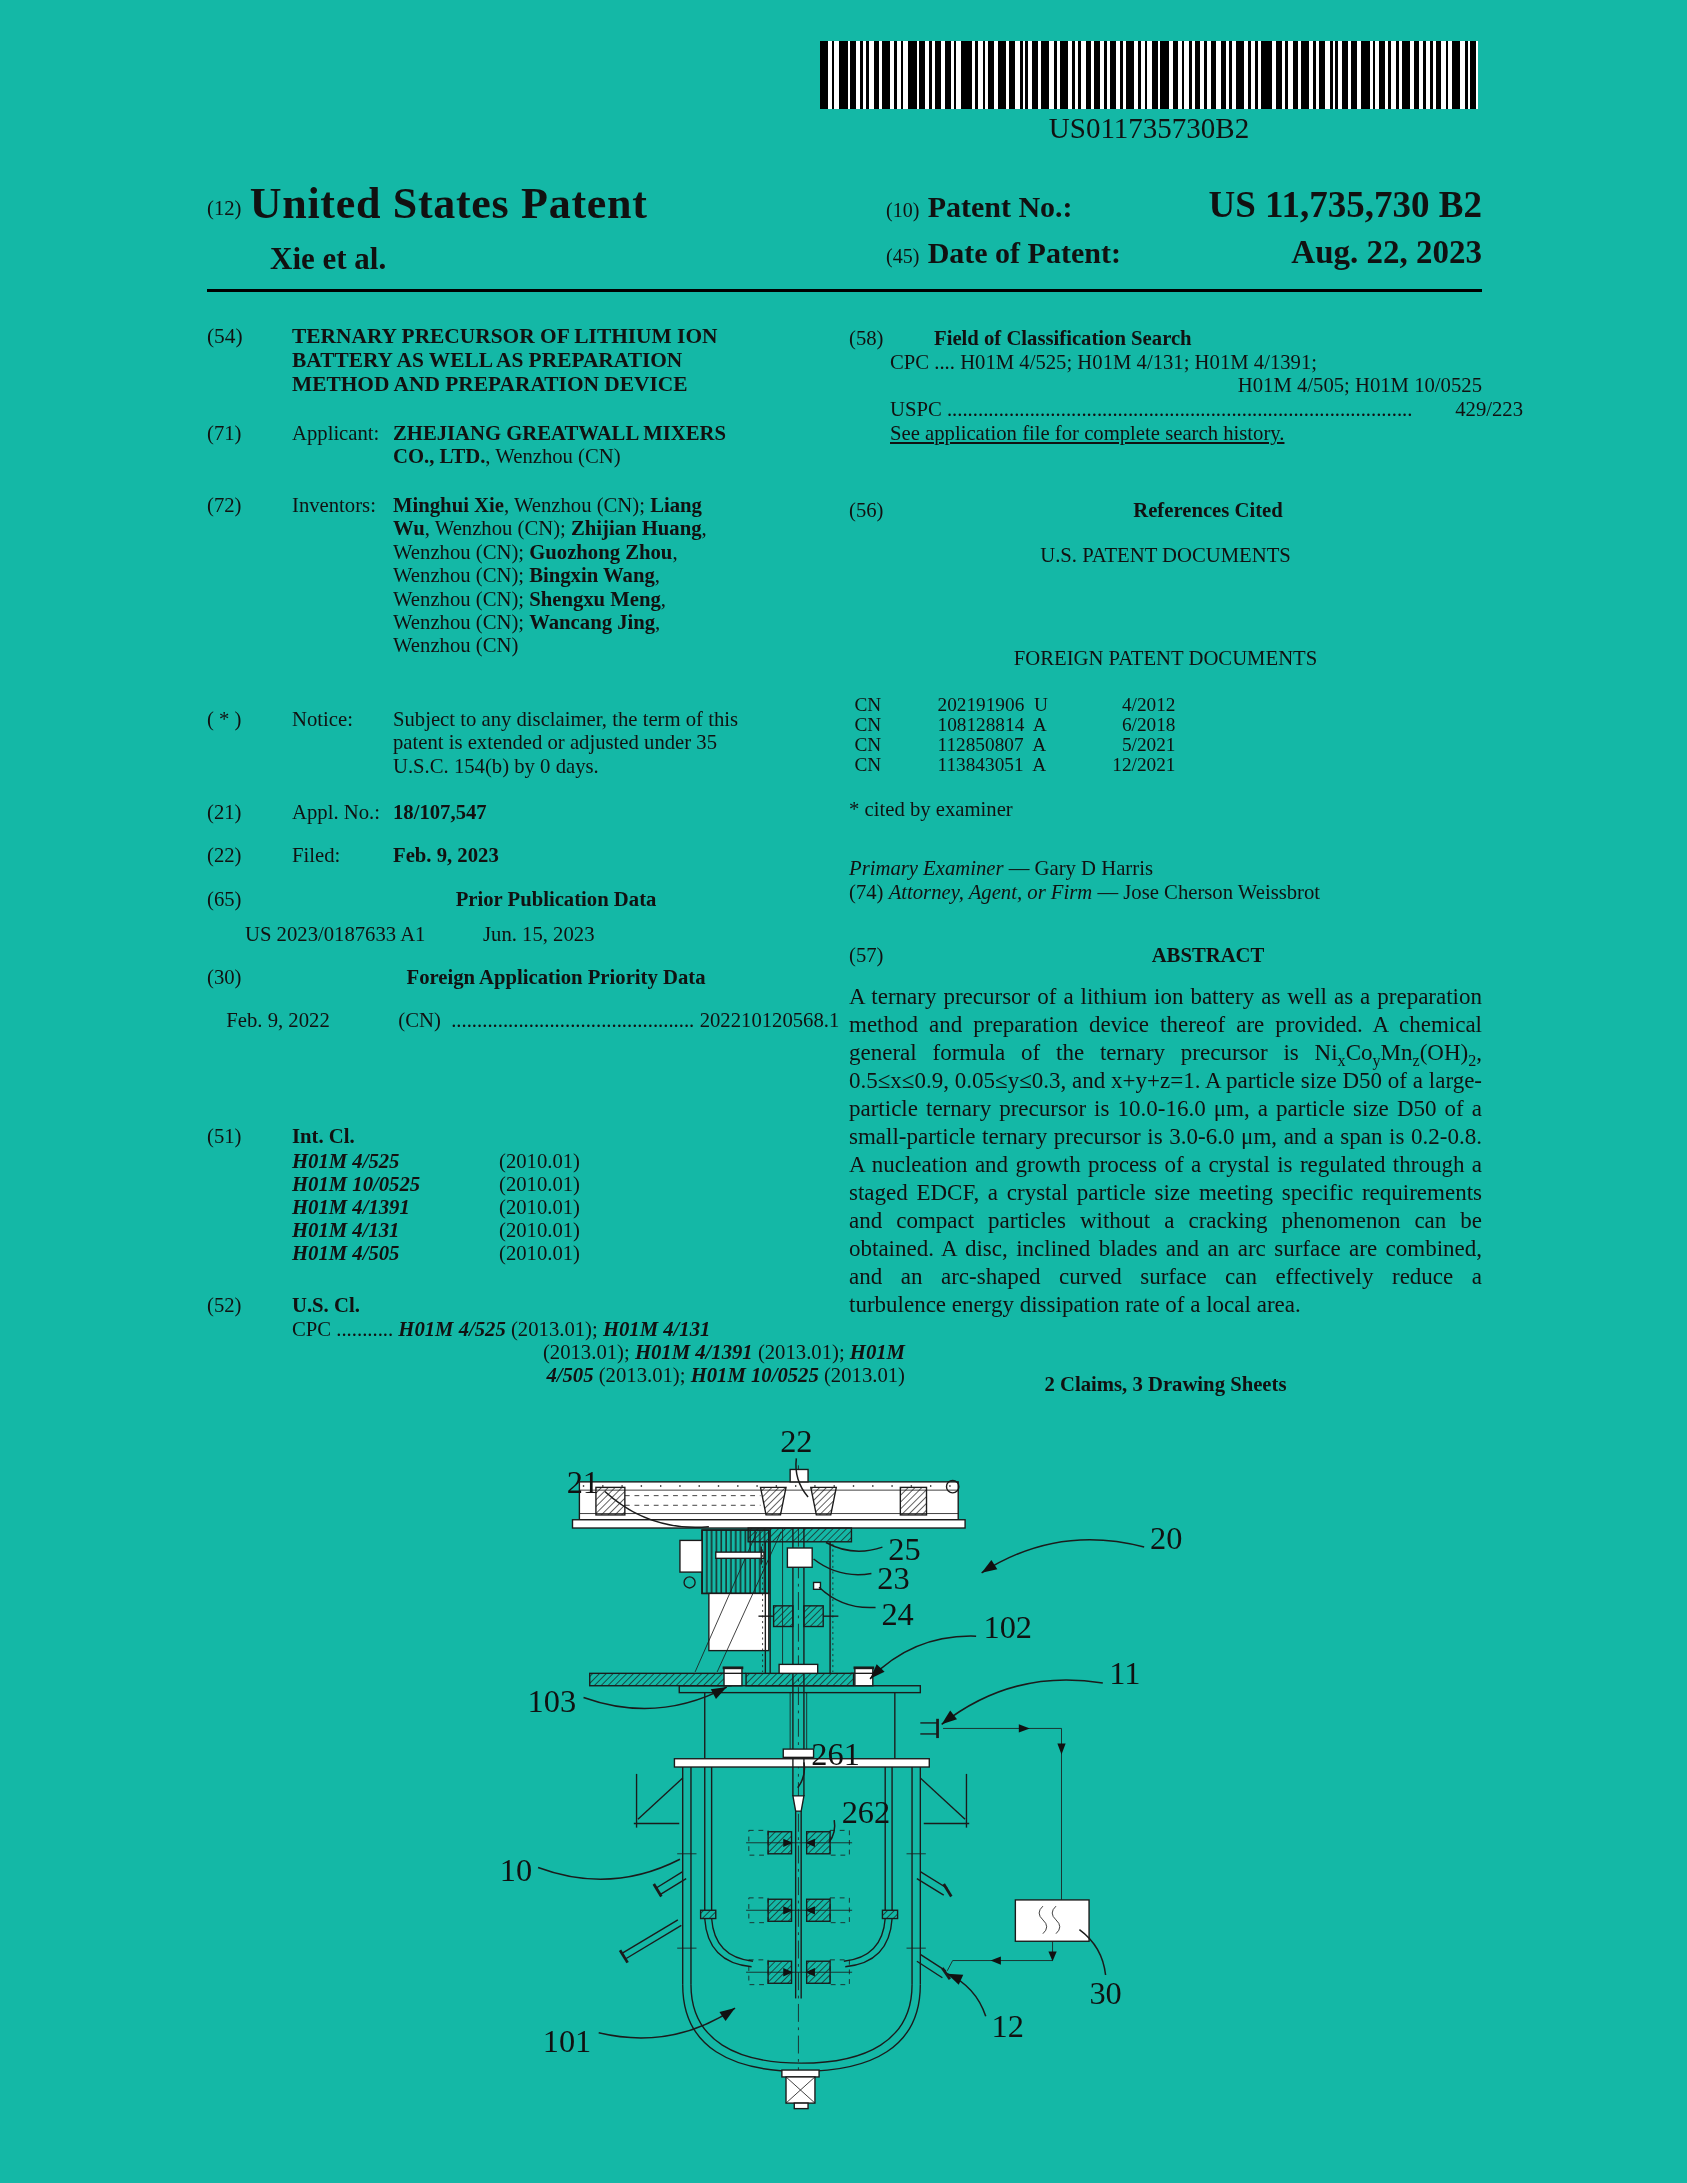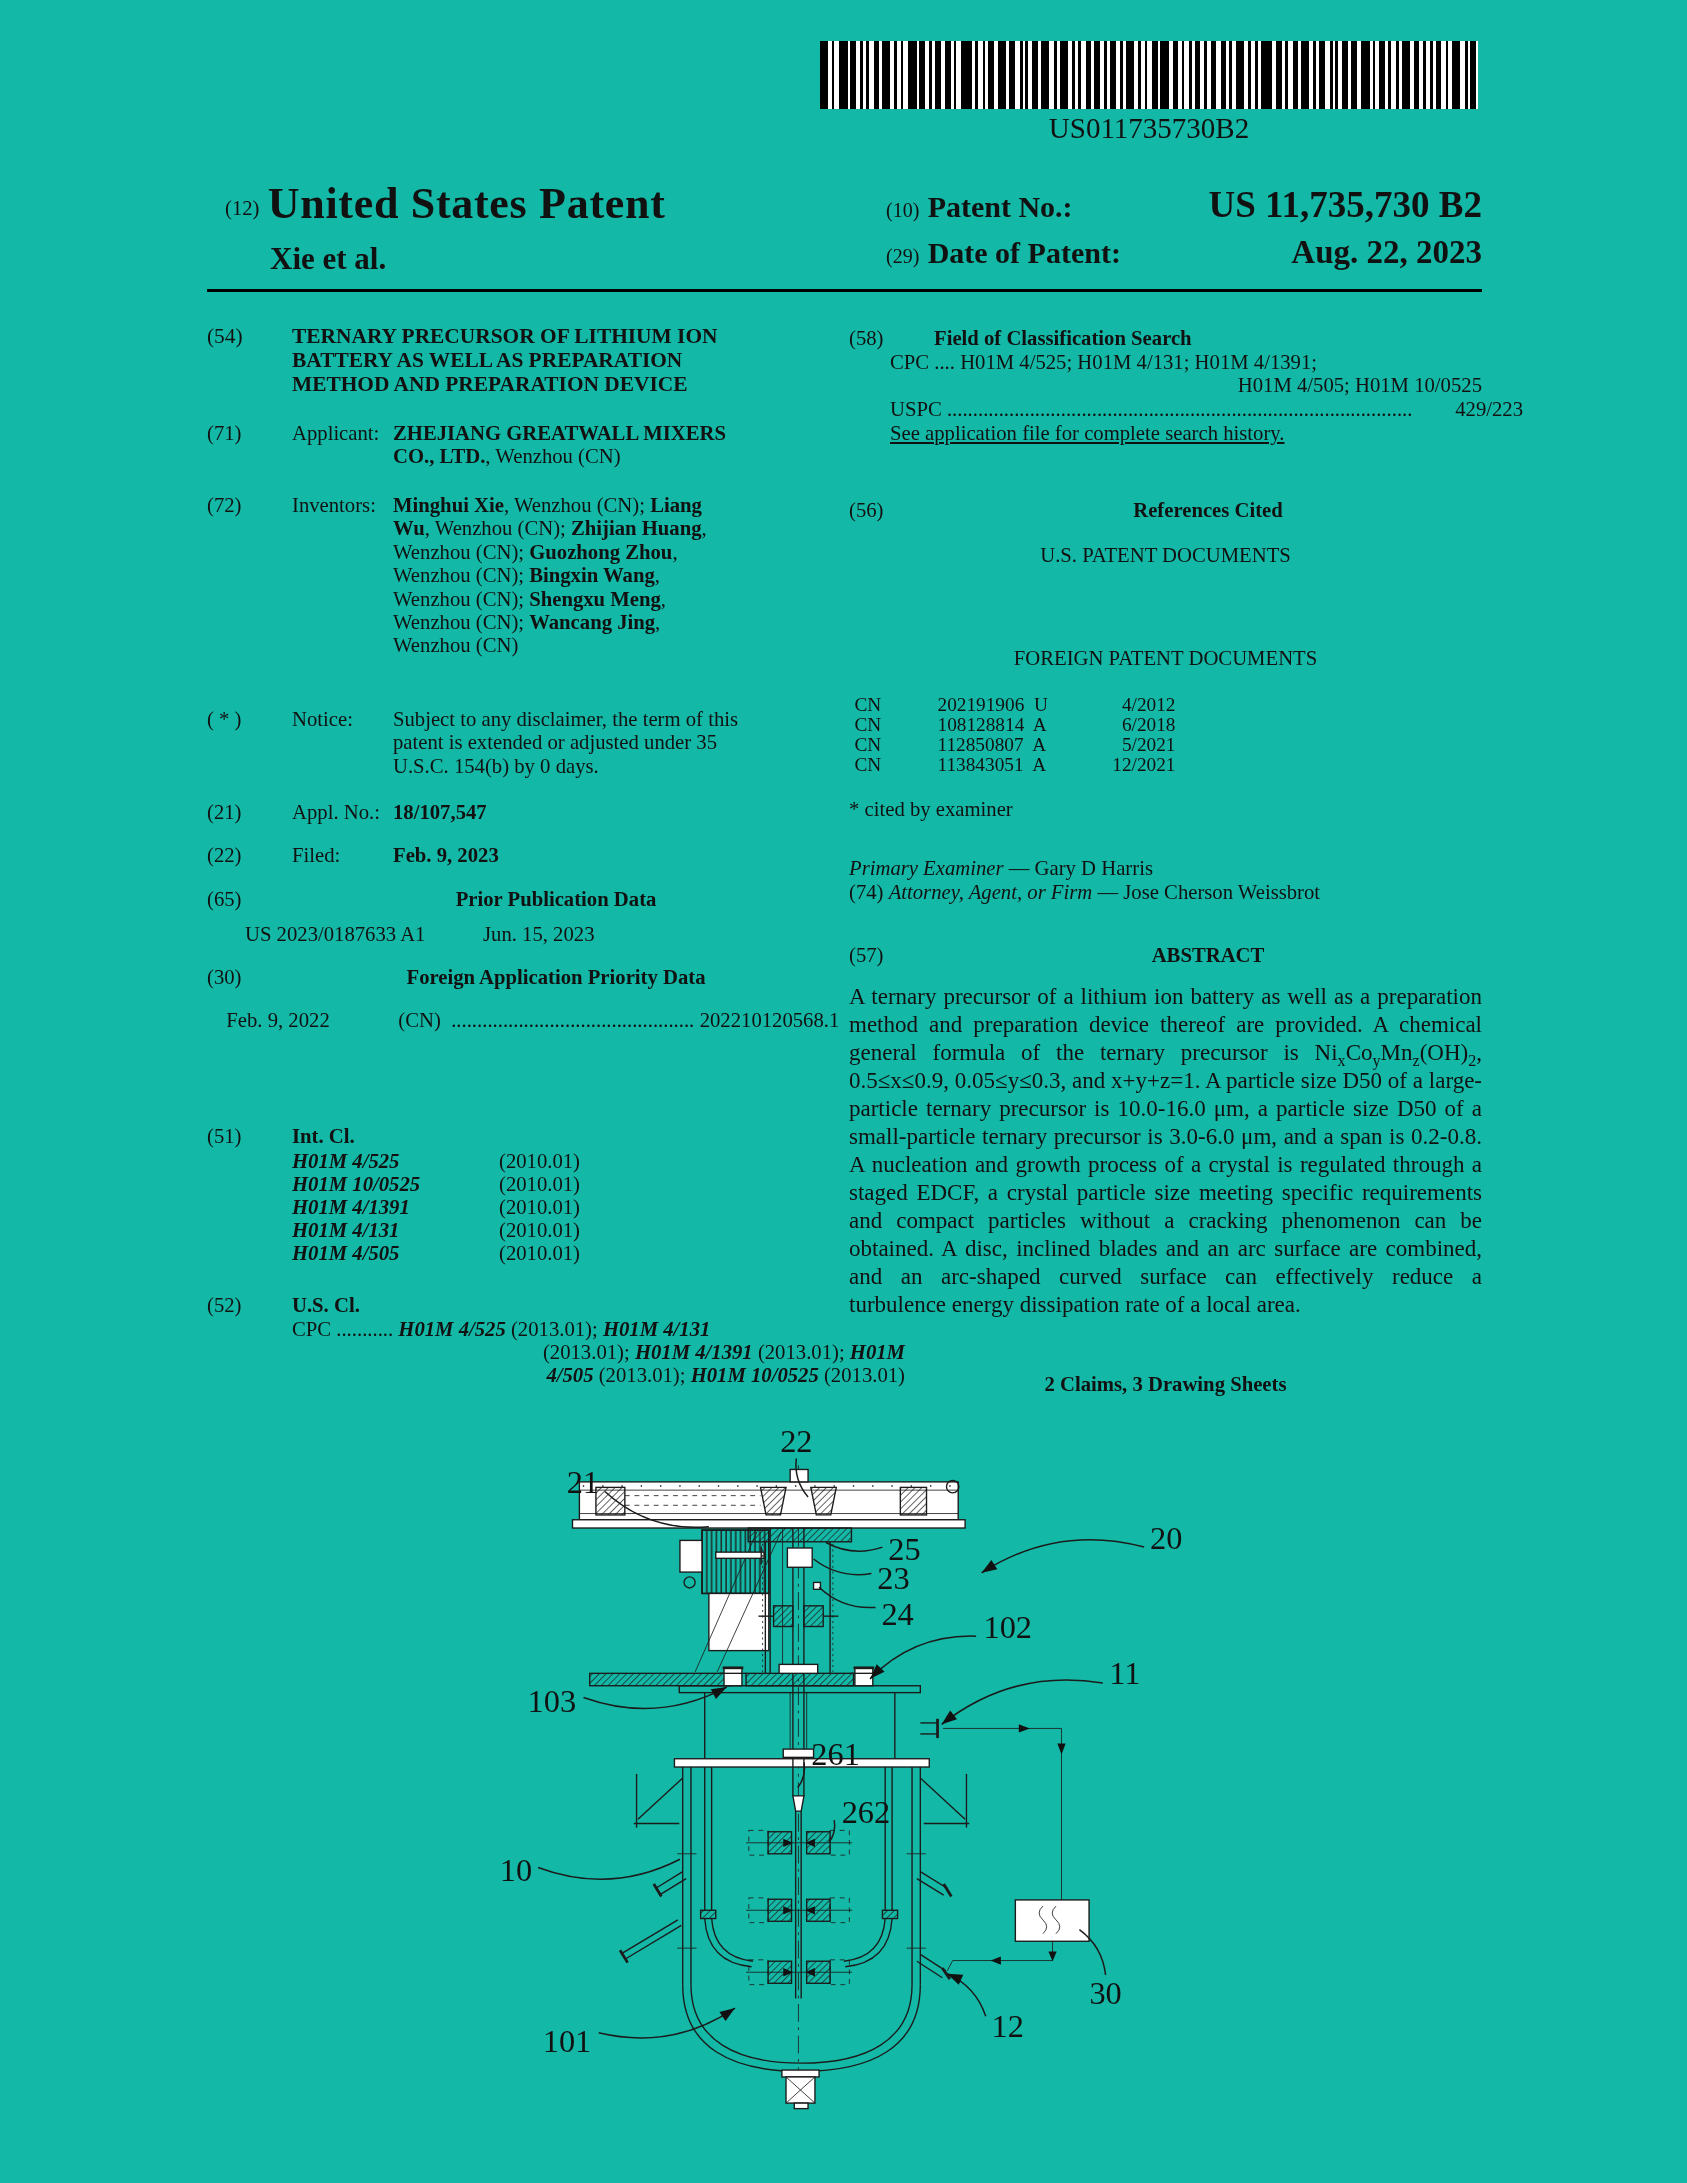--- a/index.html
+++ b/index.html
@@ -5,21 +5,21 @@
   html,body{margin:0;padding:0;background:#e8e8e8;}
   #page{position:relative;width:1687px;height:2183px;background:#14b8a6;
         font-family:"Liberation Serif", serif;color:#111;overflow:hidden;}
   .abs{position:absolute;}
   
   #barcode{left:820px;top:41px;width:658px;height:68px;overflow:hidden;white-space:nowrap;font-size:0;}
   #barcode .bar{display:inline-block;height:68px;background:#000;}
   #barcode .gap{display:inline-block;height:68px;background:#fff;}
   #barcode-text{left:820px;top:112px;width:658px;text-align:center;font-size:29px;}
   
-  #hdr-left{left:225px;top:178px;display:flex;align-items:flex-start;}
+  #hdr-left{left:207px;top:178px;display:flex;align-items:flex-start;}
   .small-num{font-size:20.7px;padding-top:19.3px;padding-right:8.3px;}
   #hdr-title{font-size:44px;font-weight:700;letter-spacing:0.7px;}
   #hdr-authors{left:270px;top:241px;font-size:31px;font-weight:700;}
   .hdr-row{left:886px;width:596px;display:flex;align-items:baseline;}
   .hdr-row .small-num{padding-top:0;font-size:20px;}
   .hdr-row .lab{font-size:30px;font-weight:700;}
   .hdr-row .val{flex:1;text-align:right;font-weight:700;}
   #hdr-r1{top:183px;} #hdr-r1 .val{font-size:37px;}
   #hdr-r2{top:234px;} #hdr-r2 .val{font-size:33px;}
   #rule{left:207px;top:289px;width:1275px;height:3.4px;background:#000;}
@@ -70,21 +70,21 @@
     <span id="hdr-title">United States Patent</span>
   </div>
   <div class="abs" id="hdr-authors">Xie et al.</div>
 
   <div class="abs hdr-row" id="hdr-r1">
     <span class="small-num">(10)</span>
     <span class="lab">Patent No.:</span>
     <span class="val">US 11,735,730 B2</span>
   </div>
   <div class="abs hdr-row" id="hdr-r2">
-    <span class="small-num">(29)</span>
+    <span class="small-num">(45)</span>
     <span class="lab">Date of Patent:</span>
     <span class="val">Aug. 22, 2023</span>
   </div>
   <div class="abs" id="rule"></div>
 
   <div class="abs lc fs row" style="top:324px;font-size:21.4px;line-height:24px;">
     <span class="num">(54)</span>
     <span class="val">
         <div class="line"><span style="font-weight: 700;">TERNARY PRECURSOR OF LITHIUM ION</span></div>
         <div class="line"><span style="font-weight: 700;">BATTERY AS WELL AS PREPARATION</span></div>

